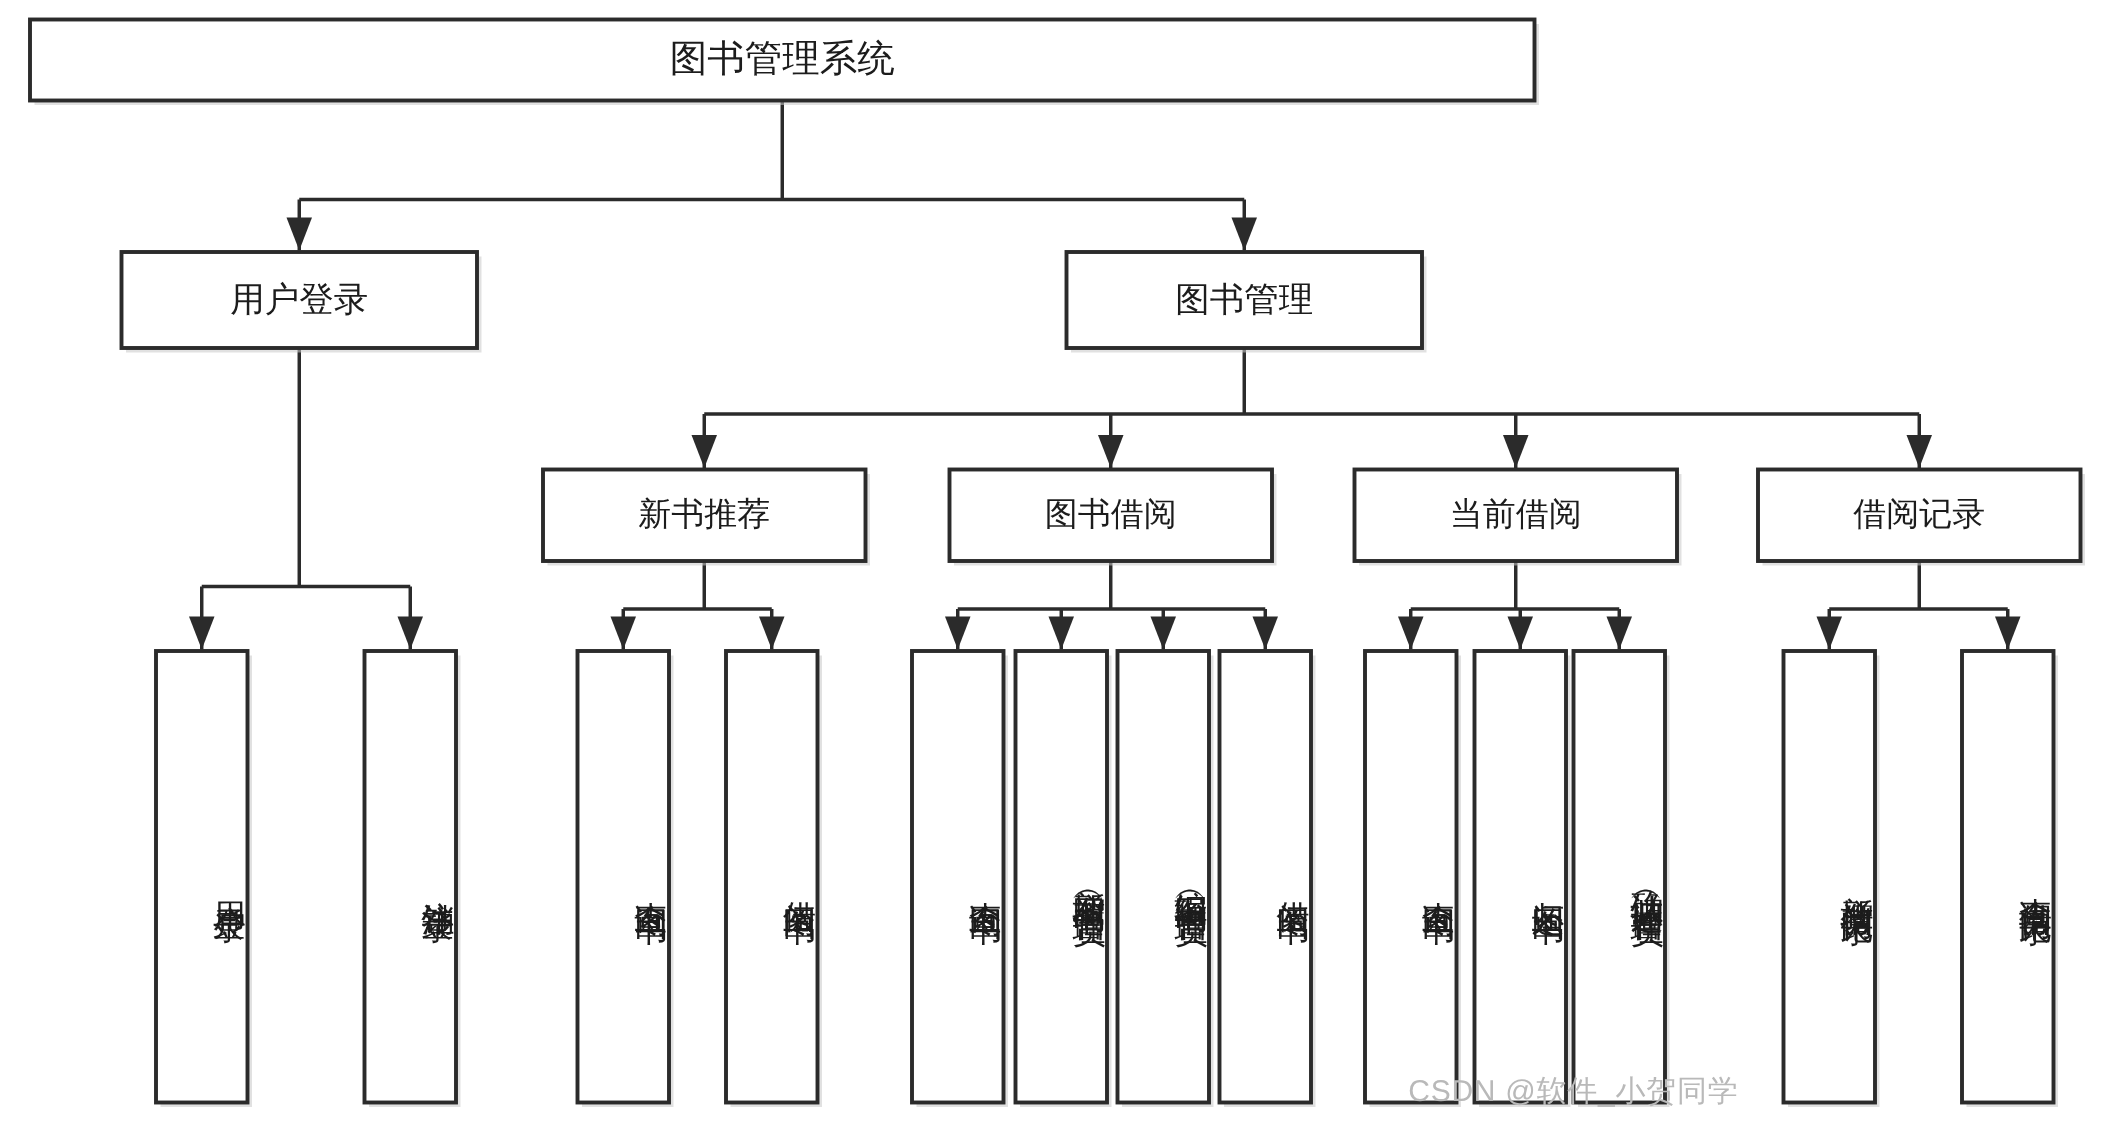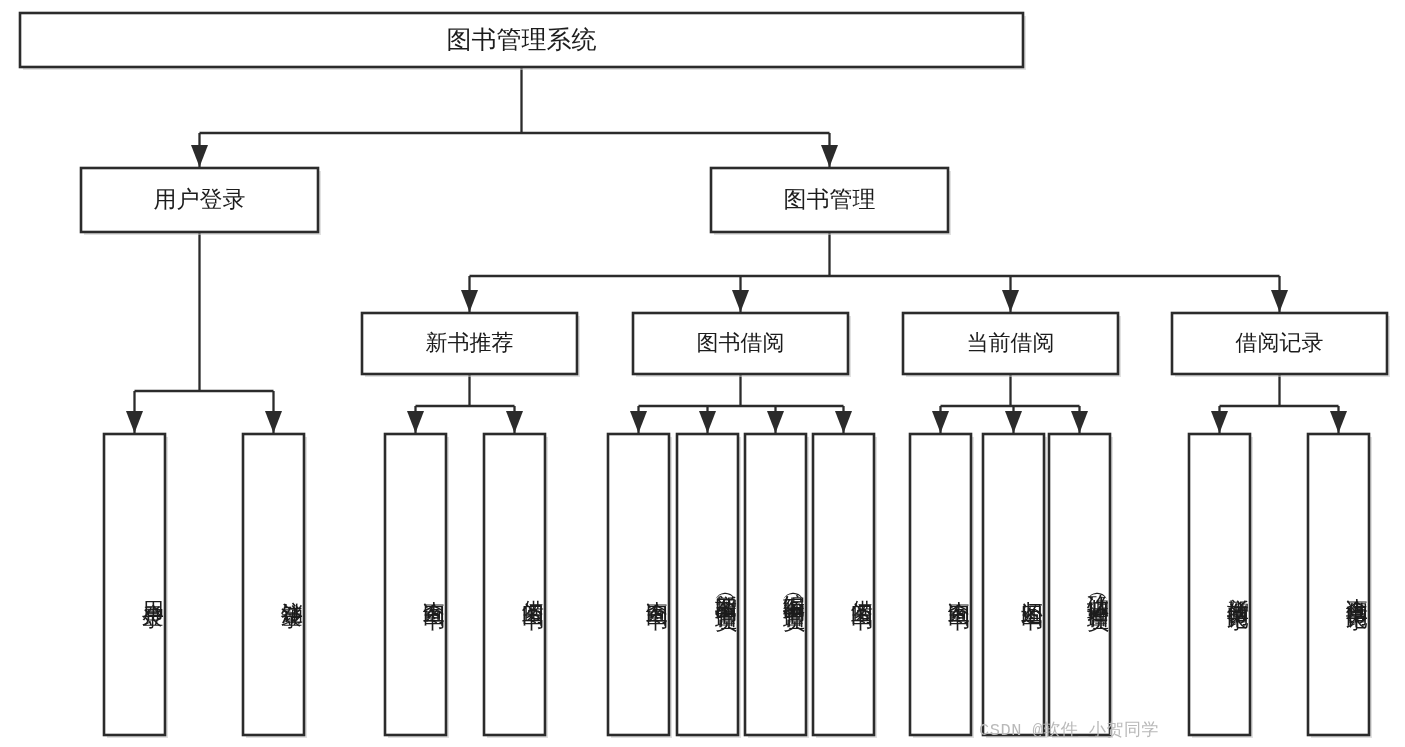--- a/index.html
+++ b/index.html
@@ -35,24 +35,24 @@
     font-size:22px;
     line-height:1.06;
     letter-spacing:2.5px;
     color:#1c1c1c;
     white-space:nowrap;
     pointer-events:none;
   }
   .watermark{
     position:absolute;
     right:14px;bottom:6px;
-    font-size:17px;
+    font-size:20px;
     color:#b9b9b9;
     letter-spacing:.5px;
-    font-family:Liberation Mono, monospace;
+    font-family:Liberation Sans, sans-serif;
     white-space:nowrap;
   }
 </style>
 </head>
 <body>
 
 <div id="stage">
 
   <svg id="diagram" viewBox="0 0 1405 747">
     <defs>

